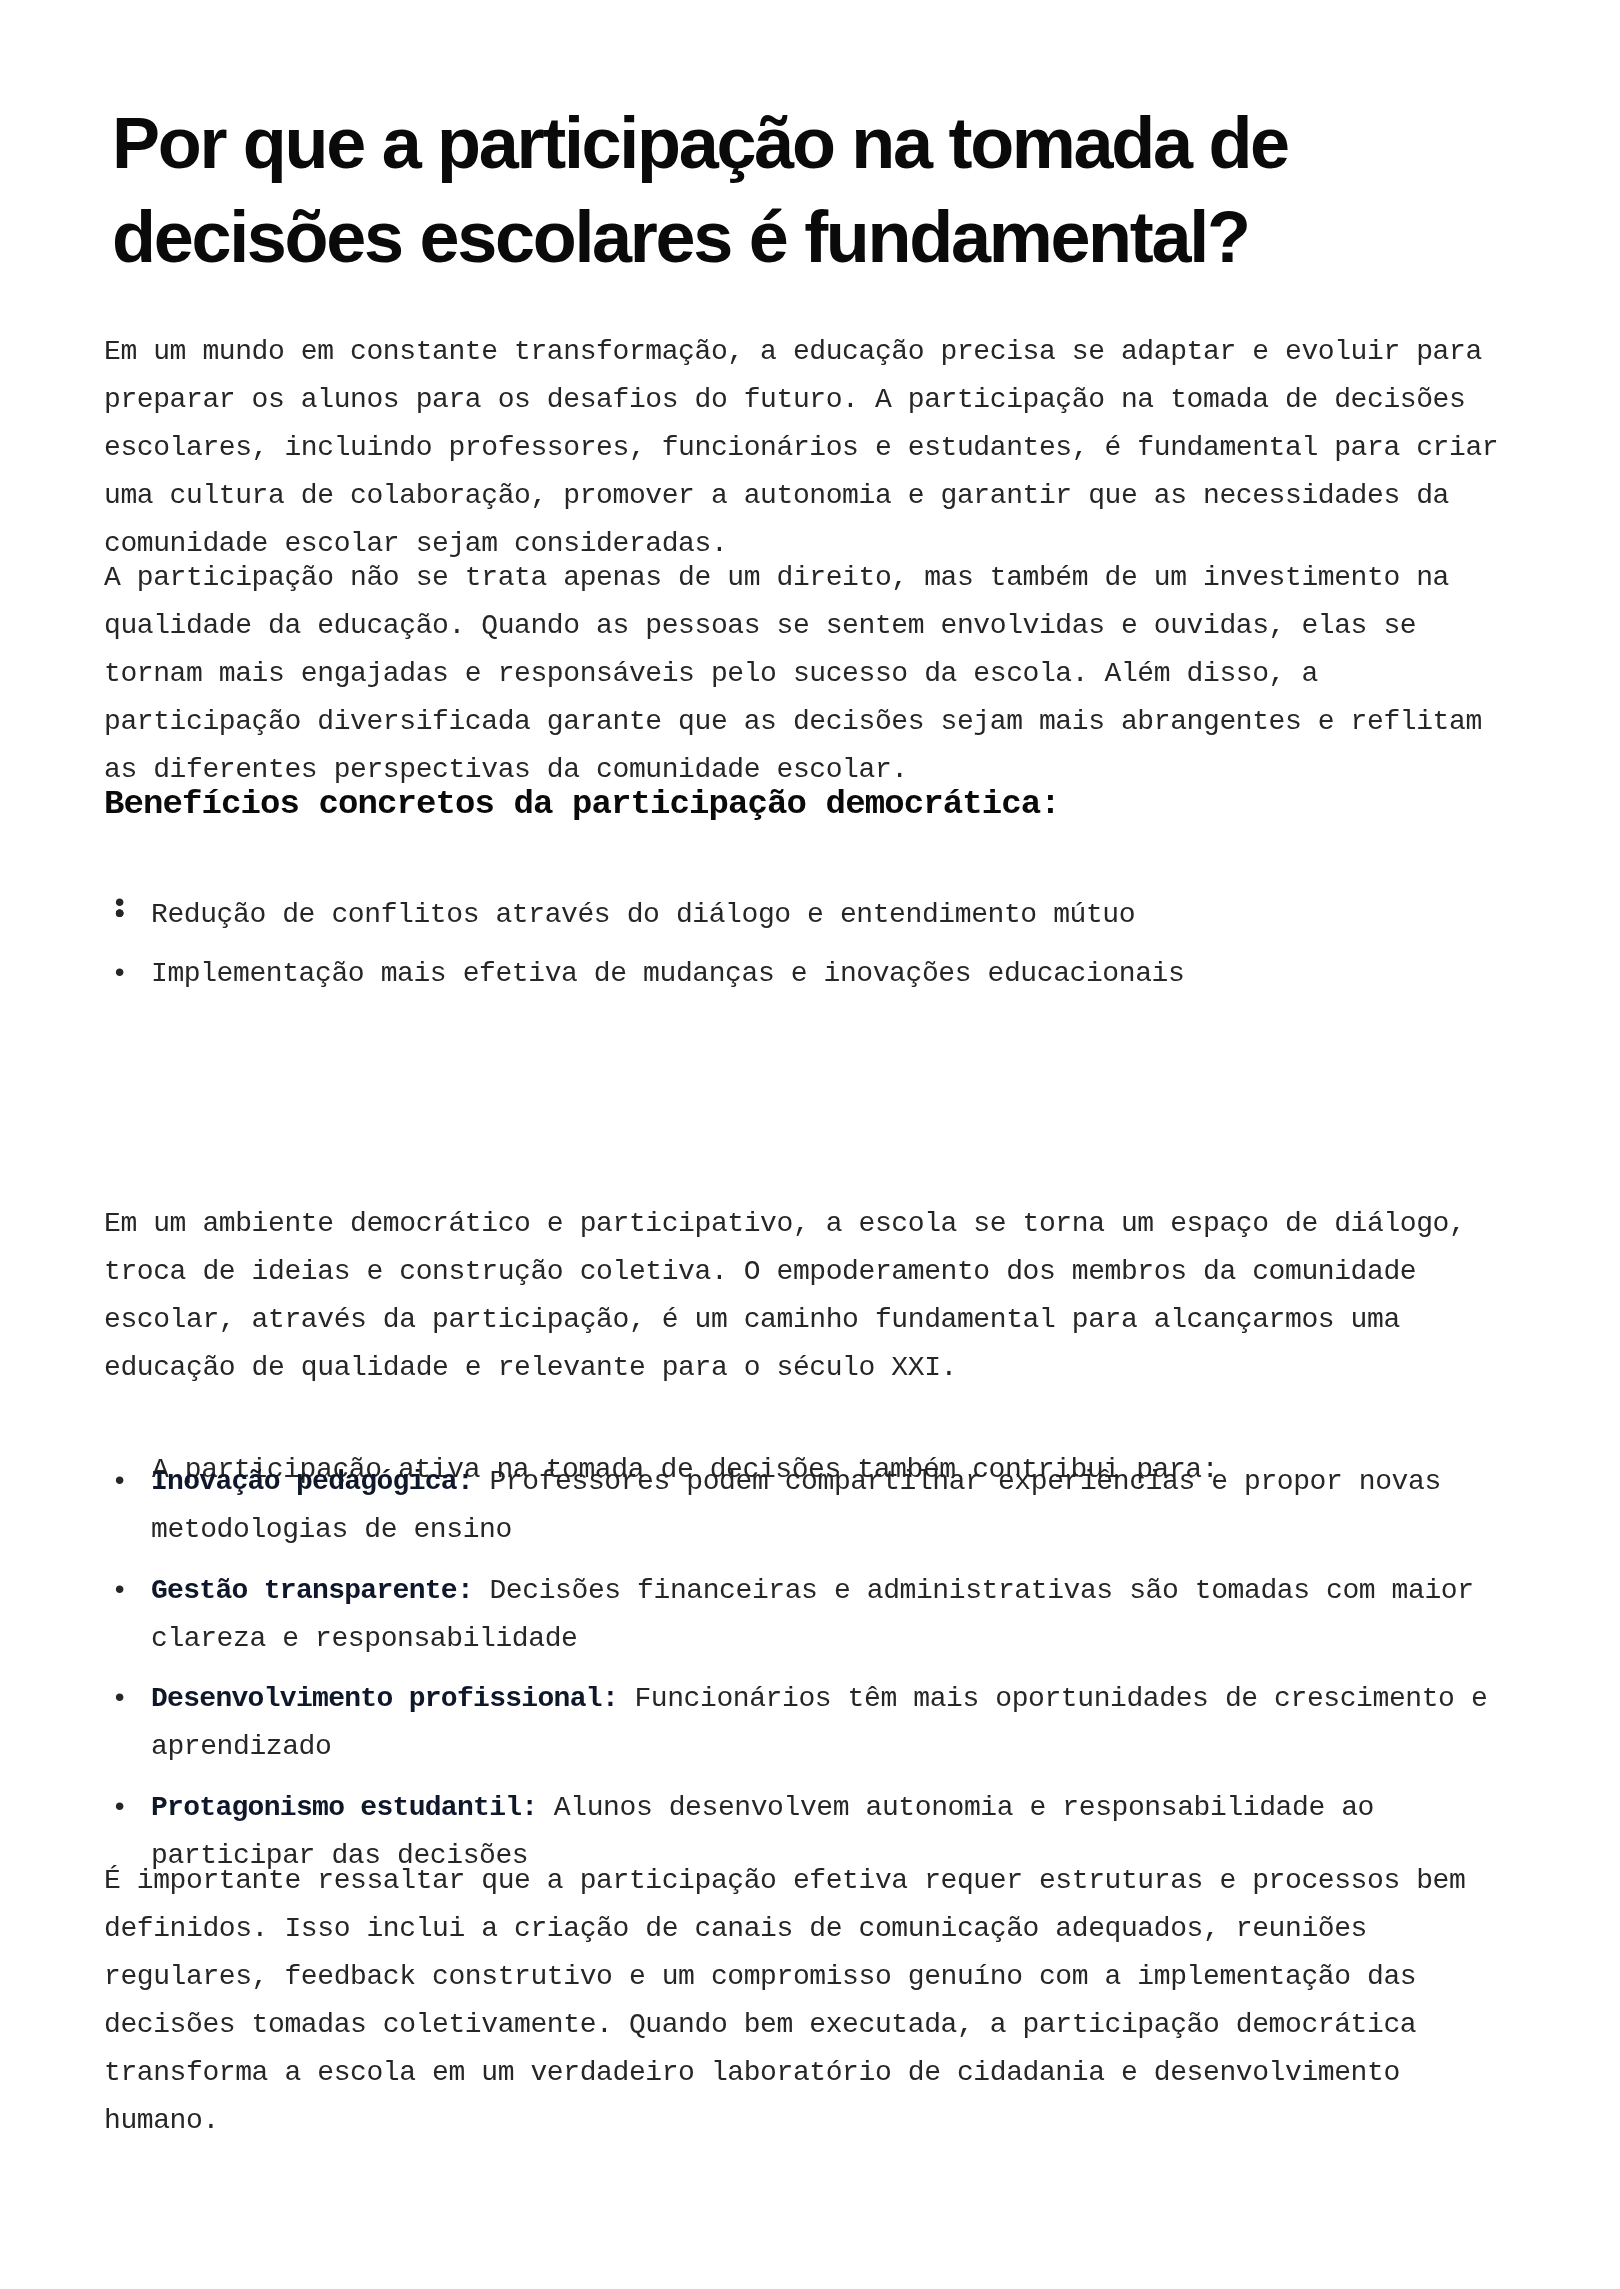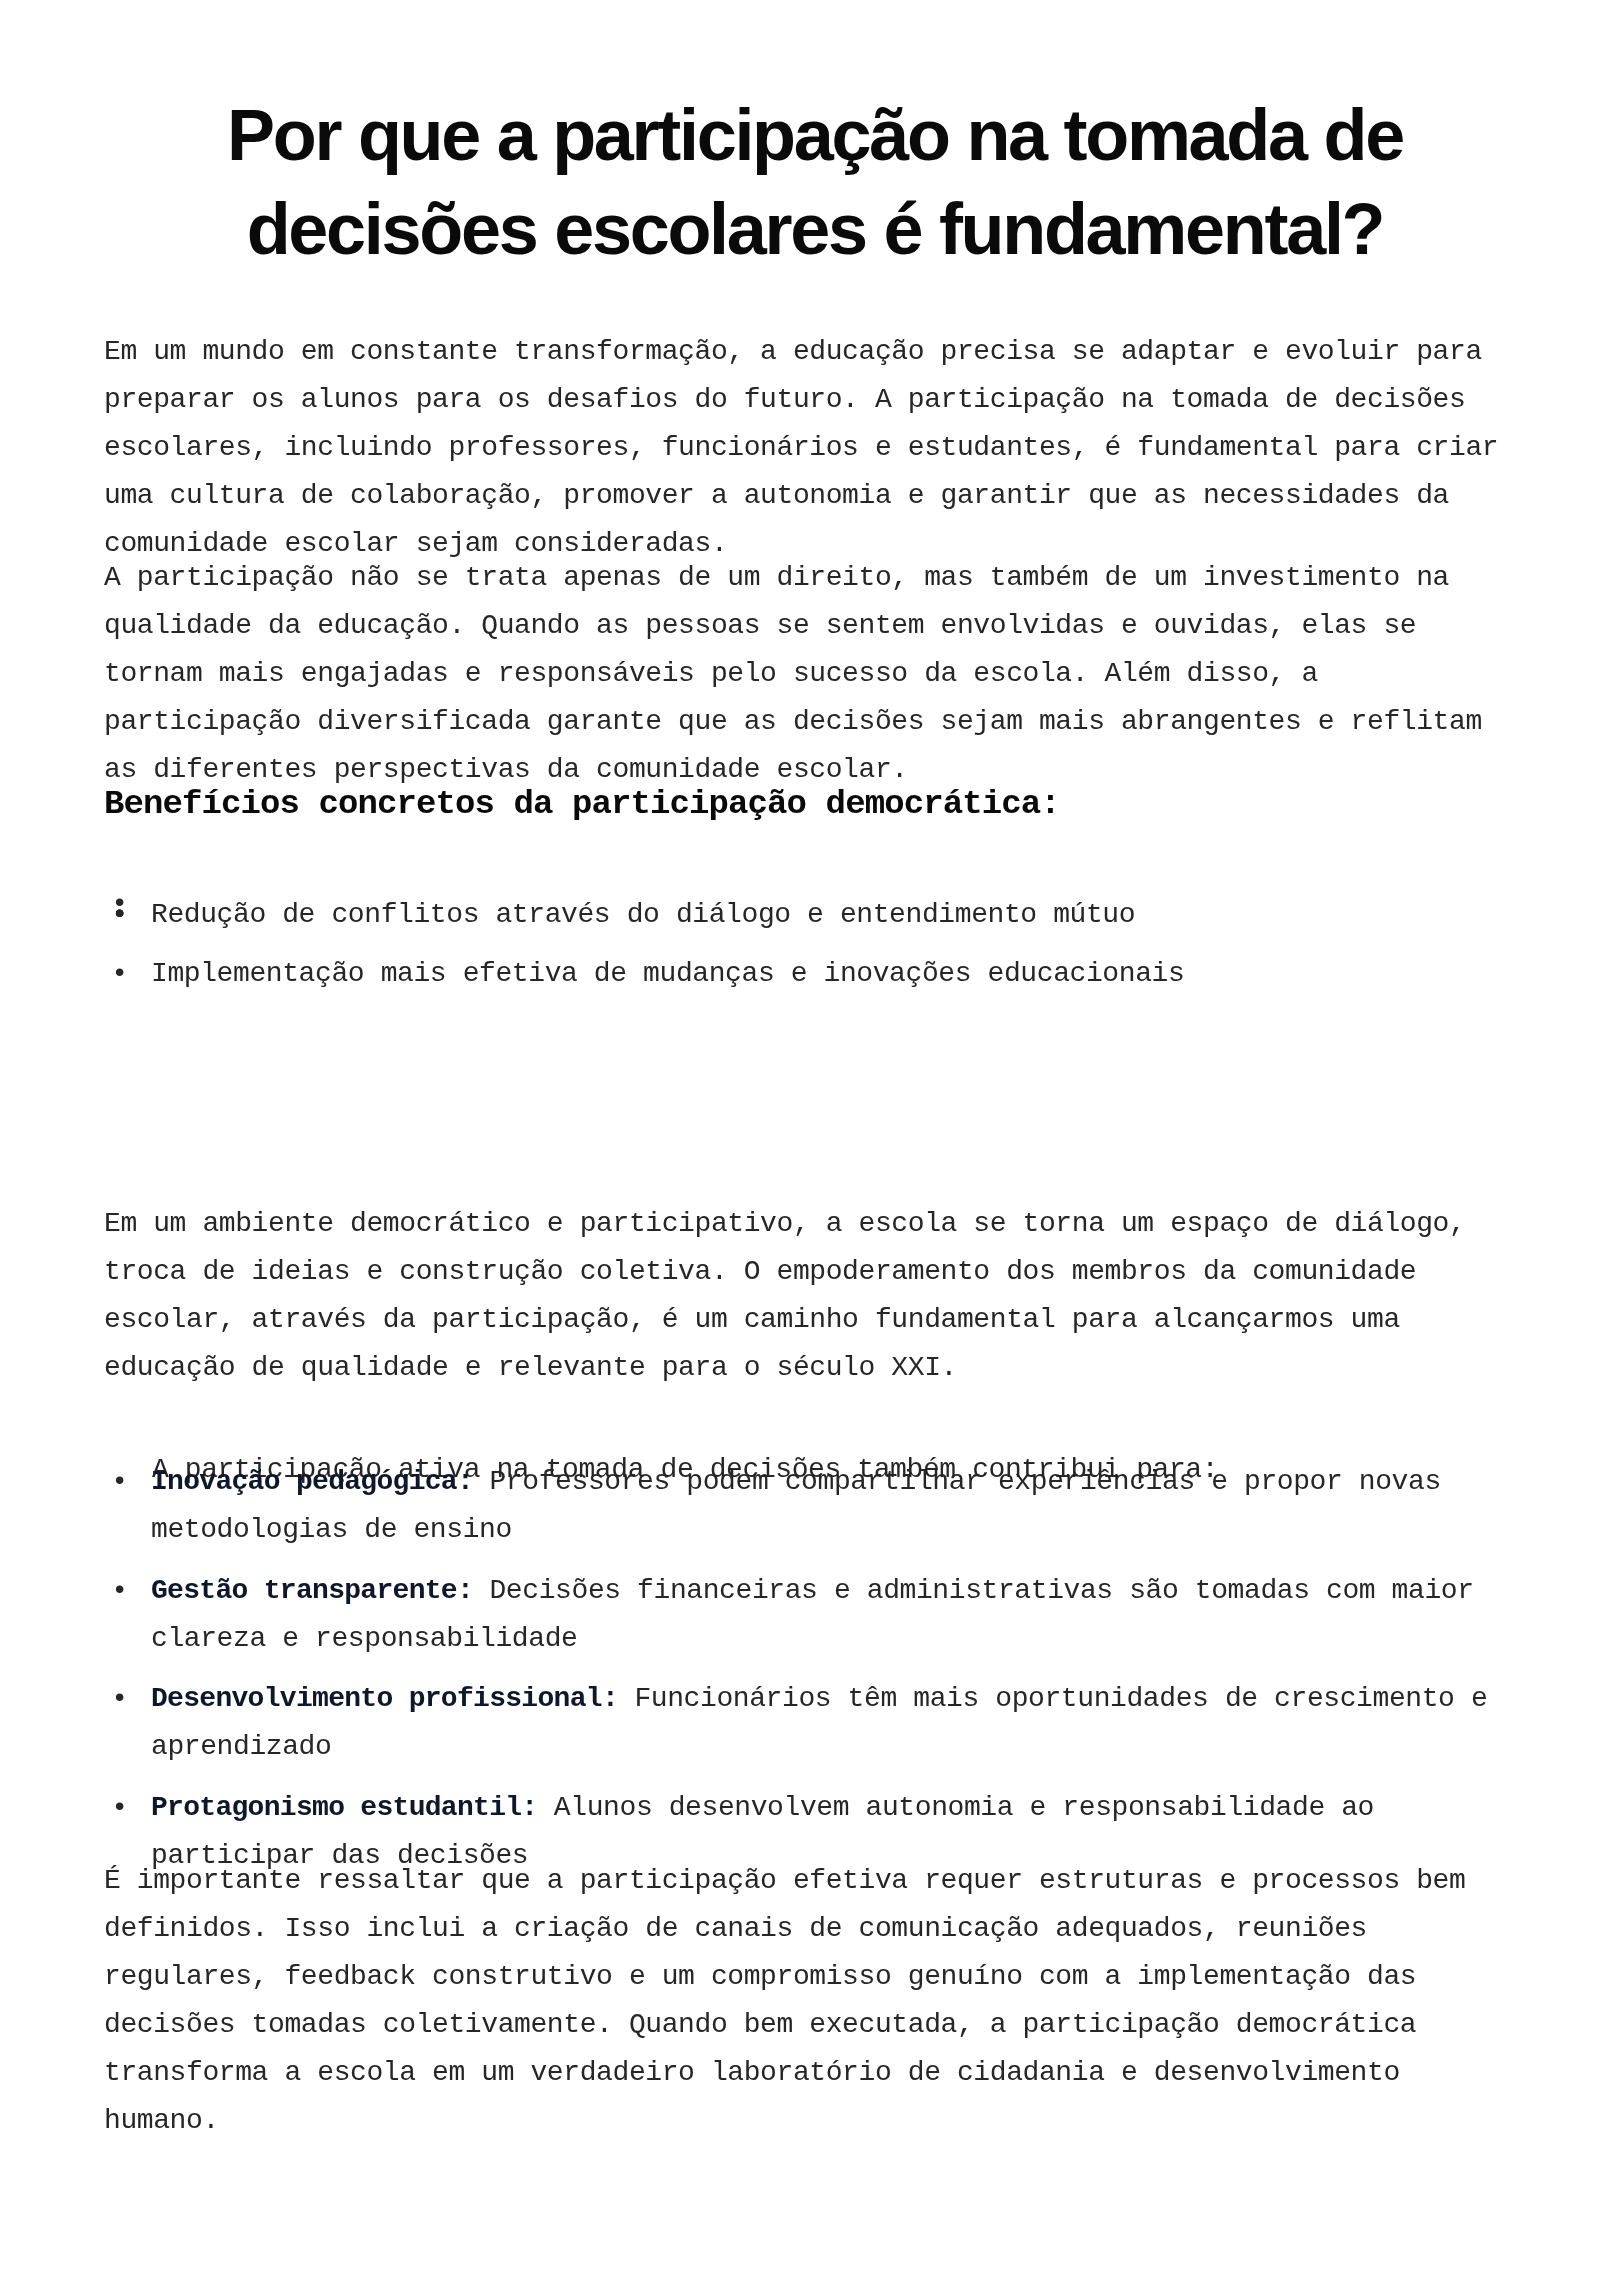--- a/index.html
+++ b/index.html
@@ -1,21 +1,21 @@
 <!DOCTYPE html>
 <html style="font-size:14.4px"><head>
 <meta charset="utf-8">
 <style>
   html, body { margin: 0; padding: 0; background: #ffffff; }
   body { width: 1620px; height: 2290px; overflow: hidden; position: relative;
          font-family: "Liberation Sans", sans-serif; color: #262626; }
   .page { position: absolute; left: 104px; top: 0; width: 1422px; }
-  h1 { margin: 0; position: absolute; top: 88px; left: 0; width: 1422px;
+  h1 { margin: 8px; position: absolute; top: 88px; left: 0; width: 1422px;
        font-size: 72px; line-height: 94px; font-weight: 700; color: #0a0a0a;
-       letter-spacing: -2.3px; text-align: center; }
+       letter-spacing: -2.3px; }
   p { margin: 0; font-size: 28px; line-height: 48px; letter-spacing: -0.4px; }
   .abs { position: absolute; left: 0; width: 1422px; font-family: Liberation Mono, monospace; }
   h2 { margin: 0; font-size: 34px; line-height: 45px; font-weight: 700; color: #0a0a0a; letter-spacing: -0.9px; }
   ul { margin: 0; padding: 0; list-style: none; }
   li { position: relative; padding-left: 47px; font-size: 28px; line-height: 48px; letter-spacing: -0.4px; }
   li .bullet { position: absolute; left: 7.2px; top: 0; font-size: 28px; }
   .simple li { margin-bottom: 10.8px; }
   .rich li { margin-bottom: 12.6px; }
   strong { font-weight: 700; color: #0f172a; letter-spacing: -0.7px; }
 </style>

